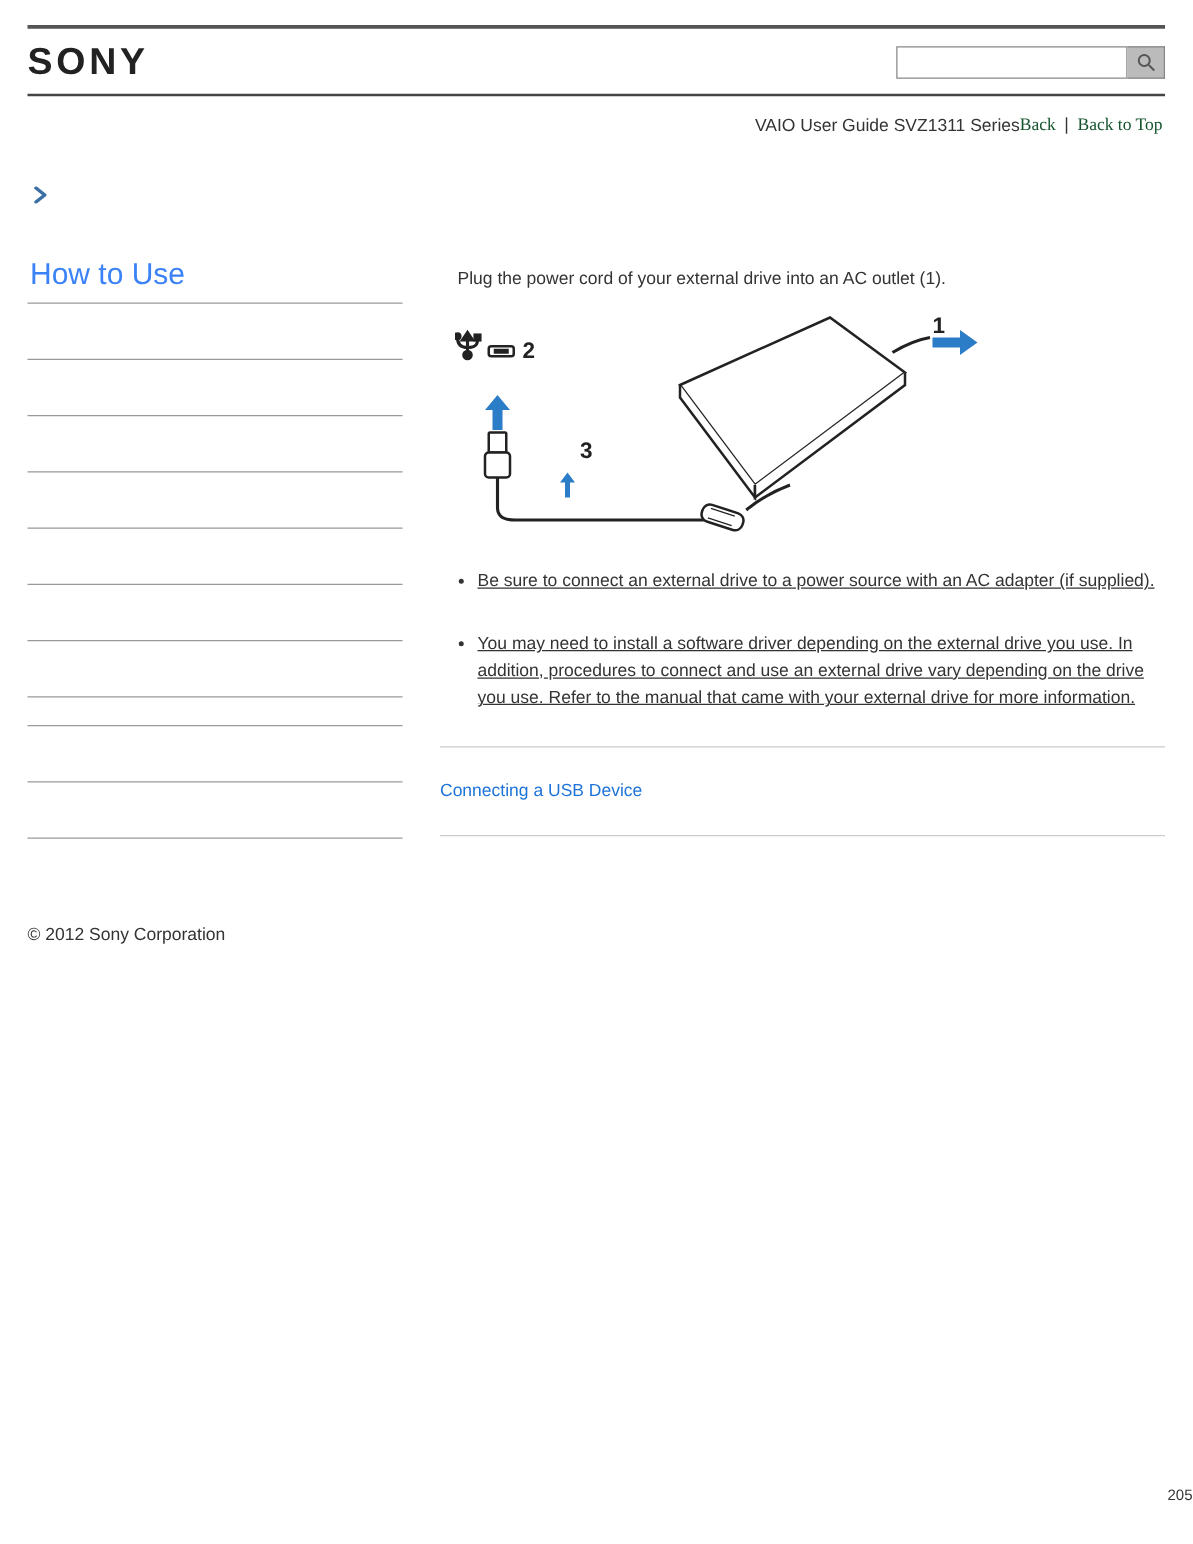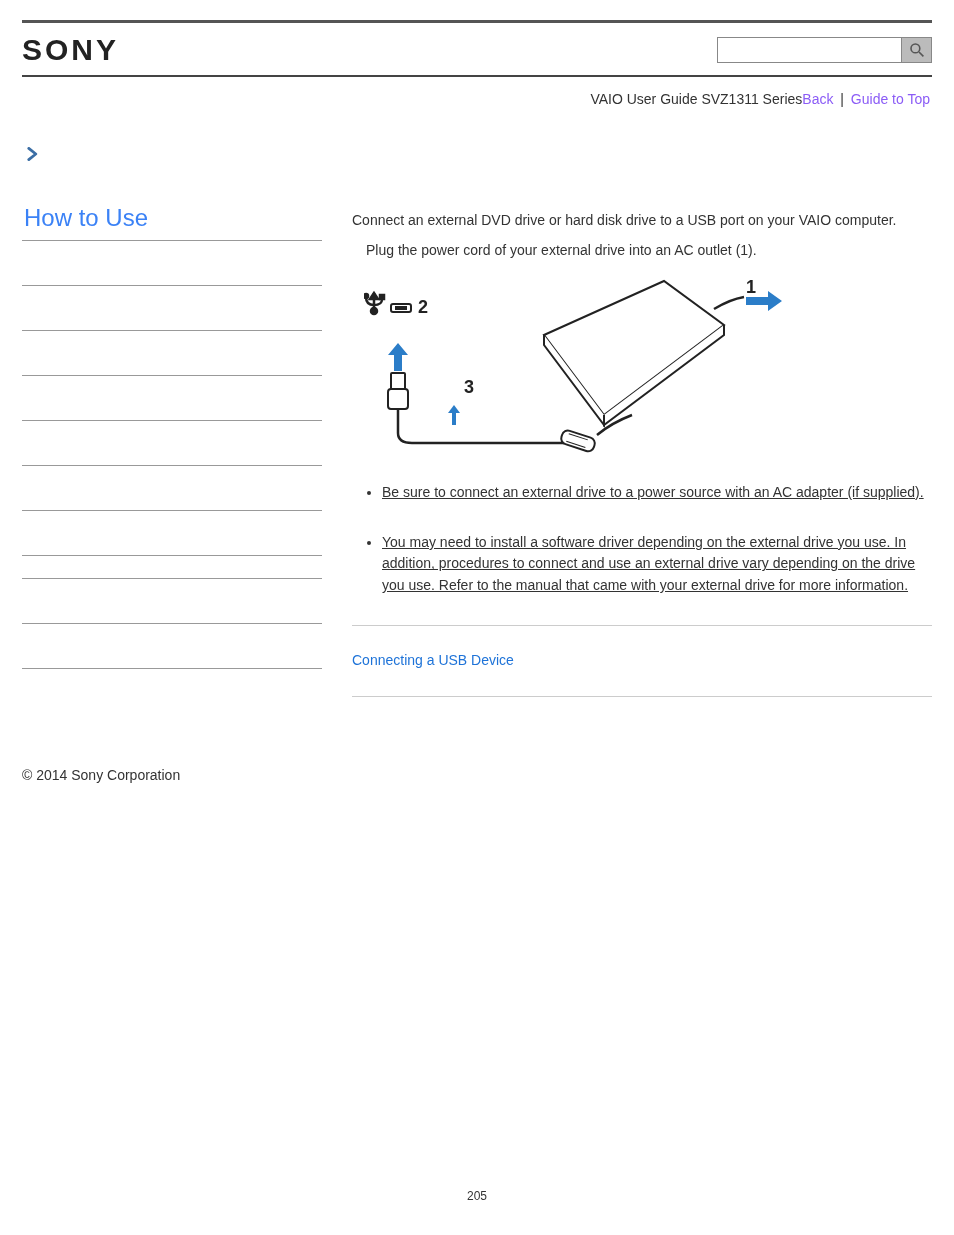--- a/index.html
+++ b/index.html
@@ -56,21 +56,21 @@
     box-sizing: border-box;
   }
   .search-btn svg { width: 16px; height: 16px; }
   .subbar {
     display: flex;
     justify-content: flex-end;
     align-items: center;
     padding: 14px 2px 10px 2px;
     font-size: 14px;
   }
-  .subbar-right a { color: #8b5cf6; text-decoration: none; }
+  .subbar-right a { color: #14532d; text-decoration: none; font-family: Liberation Serif, serif; }
   .subbar-right span.sep { color: #333; padding: 0 3px; }
   .arrow-row {
     padding: 30px 0 10px 4px;
   }
   .arrow-row svg { width: 14px; height: 14px; }
   .content {
     display: flex;
     gap: 30px;
     padding-top: 30px;
   }
@@ -119,21 +119,21 @@
   .related a { color: #1e73d8; text-decoration: none; }
   .copyright {
     margin-top: 46px;
     font-size: 14px;
   }
   .pagenum {
     position: absolute;
     bottom: 32px;
     left: 0;
     width: 100%;
-    text-align: center;
+    text-align: right;
     font-size: 12px;
     color: #333;
   }
 </style>
 </head>
 <body>
 
 <div class="page">
 
   <div class="topbar">
@@ -147,21 +147,21 @@
         </svg>
       </button>
     </div>
   </div>
 
   <div class="subbar">
     <div>VAIO User Guide SVZ1311 Series</div>
     <div class="subbar-right">
       <a href="#">Back</a>
       <span class="sep">|</span>
-      <a href="#">Guide to Top</a>
+      <a href="#">Back to Top</a>
     </div>
   </div>
 
   <div class="arrow-row">
     <svg viewBox="0 0 20 20">
       <path d="M4 2 L14 10 L4 18" fill="none" stroke="#3b6ea5" stroke-width="4" stroke-linejoin="round" stroke-linecap="round"></path>
     </svg>
   </div>
 
   <div class="content">
@@ -175,21 +175,20 @@
       <div class="row"></div>
       <div class="row"></div>
       <div class="row"></div>
       <div class="gap"></div>
       <hr>
       <div class="row"></div>
       <div class="row"></div>
     </div>
 
     <div class="main">
-      <p>Connect an external DVD drive or hard disk drive to a USB port on your VAIO computer.</p>
       <p class="step">Plug the power cord of your external drive into an AC outlet (1).</p>
 
       <div class="diagram">
         <svg width="420" height="180" viewBox="0 0 420 180">
 
           <g stroke="#222" stroke-width="2.5" fill="#222" transform="translate(10,18)">
             <circle cx="0" cy="18" r="3"></circle>
             <line x1="0" y1="18" x2="0" y2="0"></line>
             <path d="M0 0 L-4 6 L4 6 Z"></path>
             <path d="M0 12 C-8 12 -8 6 -8 4" fill="none"></path>
@@ -247,16 +246,16 @@
       <hr>
 
       <div class="related">
         <a href="#">Connecting a USB Device</a>
       </div>
 
       <hr>
     </div>
   </div>
 
-  <div class="copyright">© 2014 Sony Corporation</div>
+  <div class="copyright">© 2012 Sony Corporation</div>
 
   <div class="pagenum">205</div>
 </div>
 
 </body></html>

